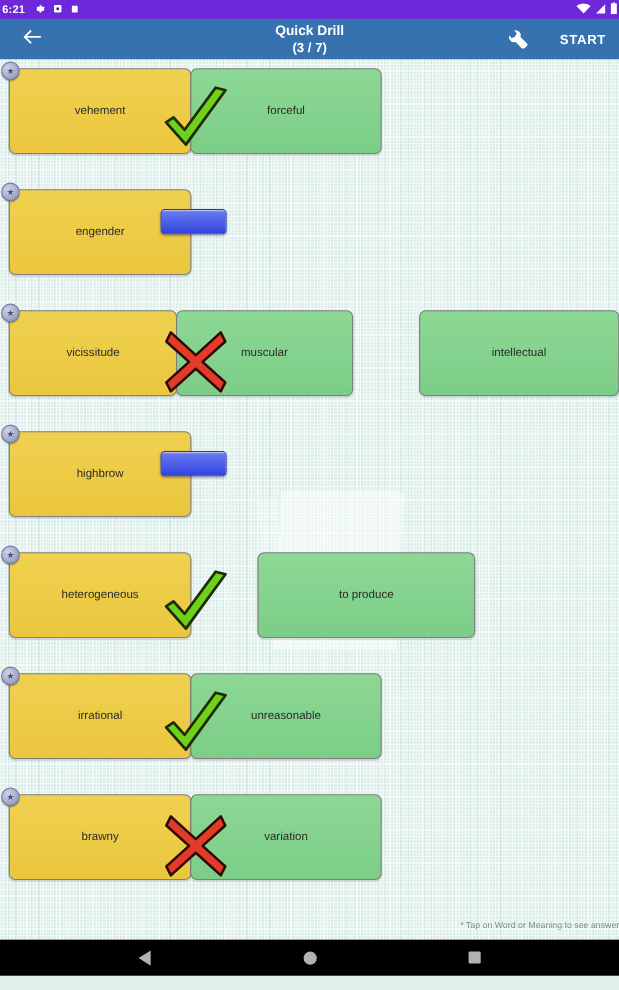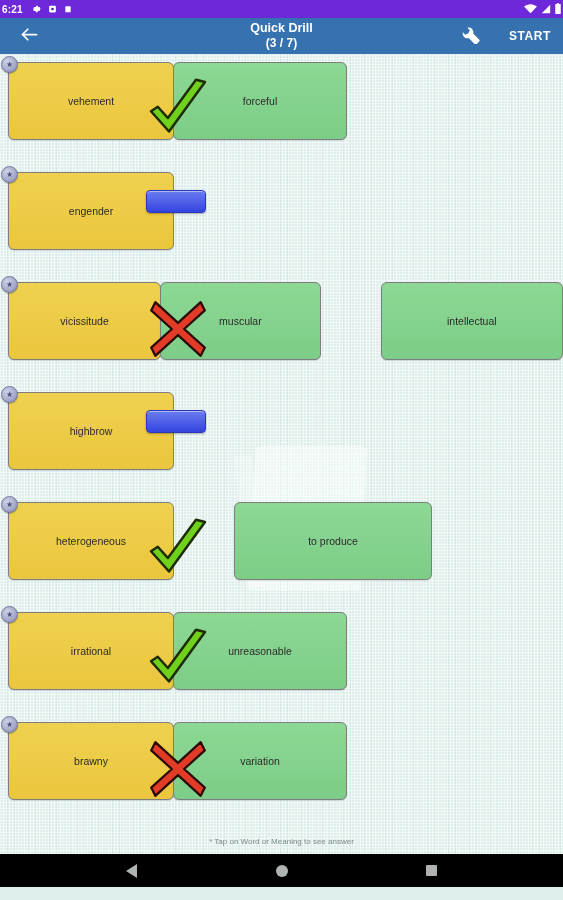--- a/index.html
+++ b/index.html
@@ -183,21 +183,21 @@
     z-index: 6;
     pointer-events: none;
   }
   .mark-correct { left: 142px; width: 72px; height: 72px; }
   .mark-wrong   { left: 145px; width: 66px; height: 66px; }
 
   #footnote {
     position: absolute;
     left: 0; right: 0;
     bottom: 8px;
-    text-align: center;
+    text-align: right;
     font-size: 8px;
     color: #7b8b8b;
   }
 
   
   #nav-bar {
     height: 33px;
     background: #000000;
     display: flex;
     align-items: center;

